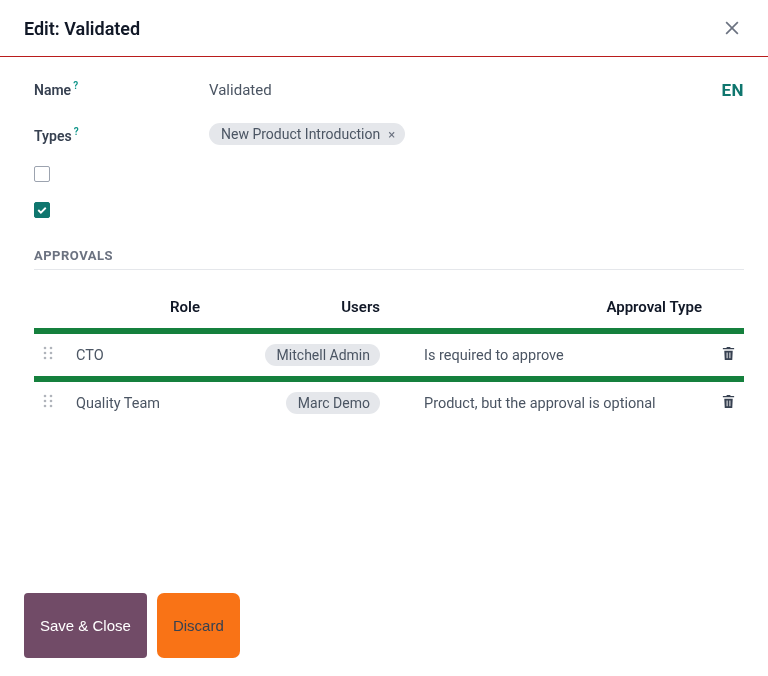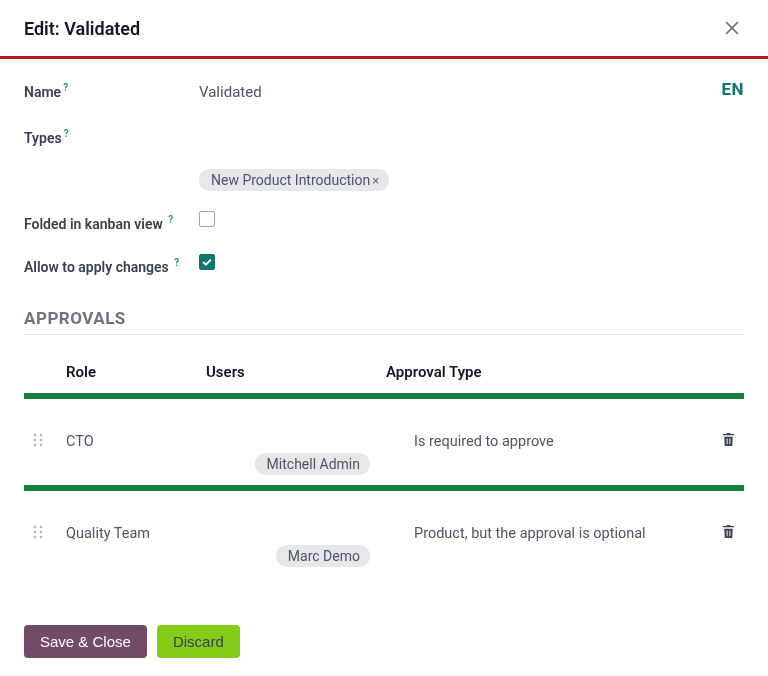--- a/index.html
+++ b/index.html
@@ -15,41 +15,41 @@
     height: 676px;
     display: flex;
     flex-direction: column;
     position: relative;
   }
   .modal-header {
     display: flex;
     align-items: center;
     justify-content: space-between;
     padding: 16px 24px 16px 24px;
-    border-bottom: 3px solid #b91c1c;
+    border-bottom: 1px solid #b91c1c;
   }
   .modal-title {
     font-size: 18px;
     font-weight: 600;
     color: #111827;
   }
   .close-btn {
     width: 24px;
     height: 24px;
     cursor: pointer;
     color: #6b7280;
     display: flex;
     align-items: center;
     justify-content: center;
   }
   .close-btn svg { width: 20px; height: 20px; stroke: currentColor; stroke-width: 2; }
   .modal-body {
     flex: 1;
     overflow-y: scroll;
-    padding: 20px 24px 20px 24px;
+    padding: 20px 24px 20px 34px;
   }
   
   .modal-body::-webkit-scrollbar { width: 12px; }
   .modal-body::-webkit-scrollbar-track { background: #f3f4f6; }
   .modal-body::-webkit-scrollbar-thumb { background: #c7c9cc; border-radius: 6px; }
   .form-row {
     display: flex;
     align-items: flex-start;
     margin-bottom: 20px;
   }
@@ -69,21 +69,21 @@
     cursor: pointer;
     font-weight: 600;
   }
   .form-control-wrap {
     flex: 1;
     display: flex;
     align-items: center;
   }
   .name-row .form-control-wrap {
     justify-content: space-between;
-    align-items: flex-start;
+    align-items: center;
   }
   .text-input {
     font-size: 15px;
     color: #4b5563;
     padding: 4px 0;
     border: none;
     outline: none;
     flex: 1;
   }
   .lang-tag {
@@ -94,21 +94,21 @@
     letter-spacing: 0.5px;
   }
   .tag {
     display: inline-flex;
     align-items: center;
     background: #e5e7eb;
     color: #4b5563;
     border-radius: 14px;
     padding: 3px 10px 3px 12px;
     font-size: 14px;
-    margin-top: 44px;
+    gap: 6px;
   }
   .tag-x {
     cursor: pointer;
     color: #6b7280;
     font-size: 13px;
     margin-left: 2px;
   }
   .checkbox {
     width: 16px;
     height: 16px;
@@ -119,35 +119,35 @@
     align-items: center;
     justify-content: center;
   }
   .checkbox.checked {
     background: #0f766e;
     border-color: #0f766e;
   }
   .checkbox.checked svg { width: 12px; height: 12px; }
   .checkbox.checked svg path { stroke: #fff; stroke-width: 2.5; fill: none; }
   .section-title {
-    font-size: 17px;
+    font-size: 13px;
     font-weight: 700;
     color: #6b7280;
     letter-spacing: 0.5px;
     margin-top: 30px;
     padding-bottom: 6px;
     border-bottom: 1px solid #e5e7eb;
   }
   .approvals-table {
     width: 100%;
     border-collapse: collapse;
     margin-top: 16px;
   }
   .approvals-table th {
-    text-align: left;
+    text-align: right;
     font-weight: 600;
     color: #111827;
     padding: 12px 8px;
     font-size: 15px;
   }
   .approvals-table td {
     padding: 10px 8px;
     border-top: 6px solid #15803d;
     vertical-align: middle;
     color: #4b5563;
@@ -180,33 +180,34 @@
     justify-content: space-between;
     margin-left: 28px;
   }
   .modal-footer {
     display: flex;
     gap: 10px;
     padding: 12px 24px 18px 24px;
   }
   .btn {
     font-size: 15px;
-    padding: 8px 16px;
+    padding: 24px 16px;
     border-radius: 4px;
     border: none;
     cursor: pointer;
   }
   .btn-primary {
     background: #714B67;
     color: #fff;
     font-weight: 500;
   }
   .btn-secondary {
-    background: #84cc16;
+    background: #f97316;
     color: #374151;
+    border-radius: 7px;
   }
 </style>
 </head>
 <body>
 
 <div class="modal">
 
   <div class="modal-header">
     <h1 class="modal-title">Edit: Validated</h1>
     <div class="close-btn">
@@ -235,32 +236,26 @@
       </div>
       <div class="form-control-wrap">
         <span class="tag">
           <span>New Product Introduction</span>
           <span class="tag-x">×</span>
         </span>
       </div>
     </div>
 
     <div class="form-row">
-      <div class="form-label">
-        <span>Folded in kanban view</span> <span class="help">?</span>
-      </div>
       <div class="form-control-wrap">
         <span class="checkbox"></span>
       </div>
     </div>
 
     <div class="form-row">
-      <div class="form-label">
-        <span>Allow to apply changes</span> <span class="help">?</span>
-      </div>
       <div class="form-control-wrap">
         <span class="checkbox checked">
           <svg viewBox="0 0 16 16">
               <path d="M3 8 L6.5 11.5 L13 5"></path>
             </svg>
         </span>
       </div>
     </div>
 
 

